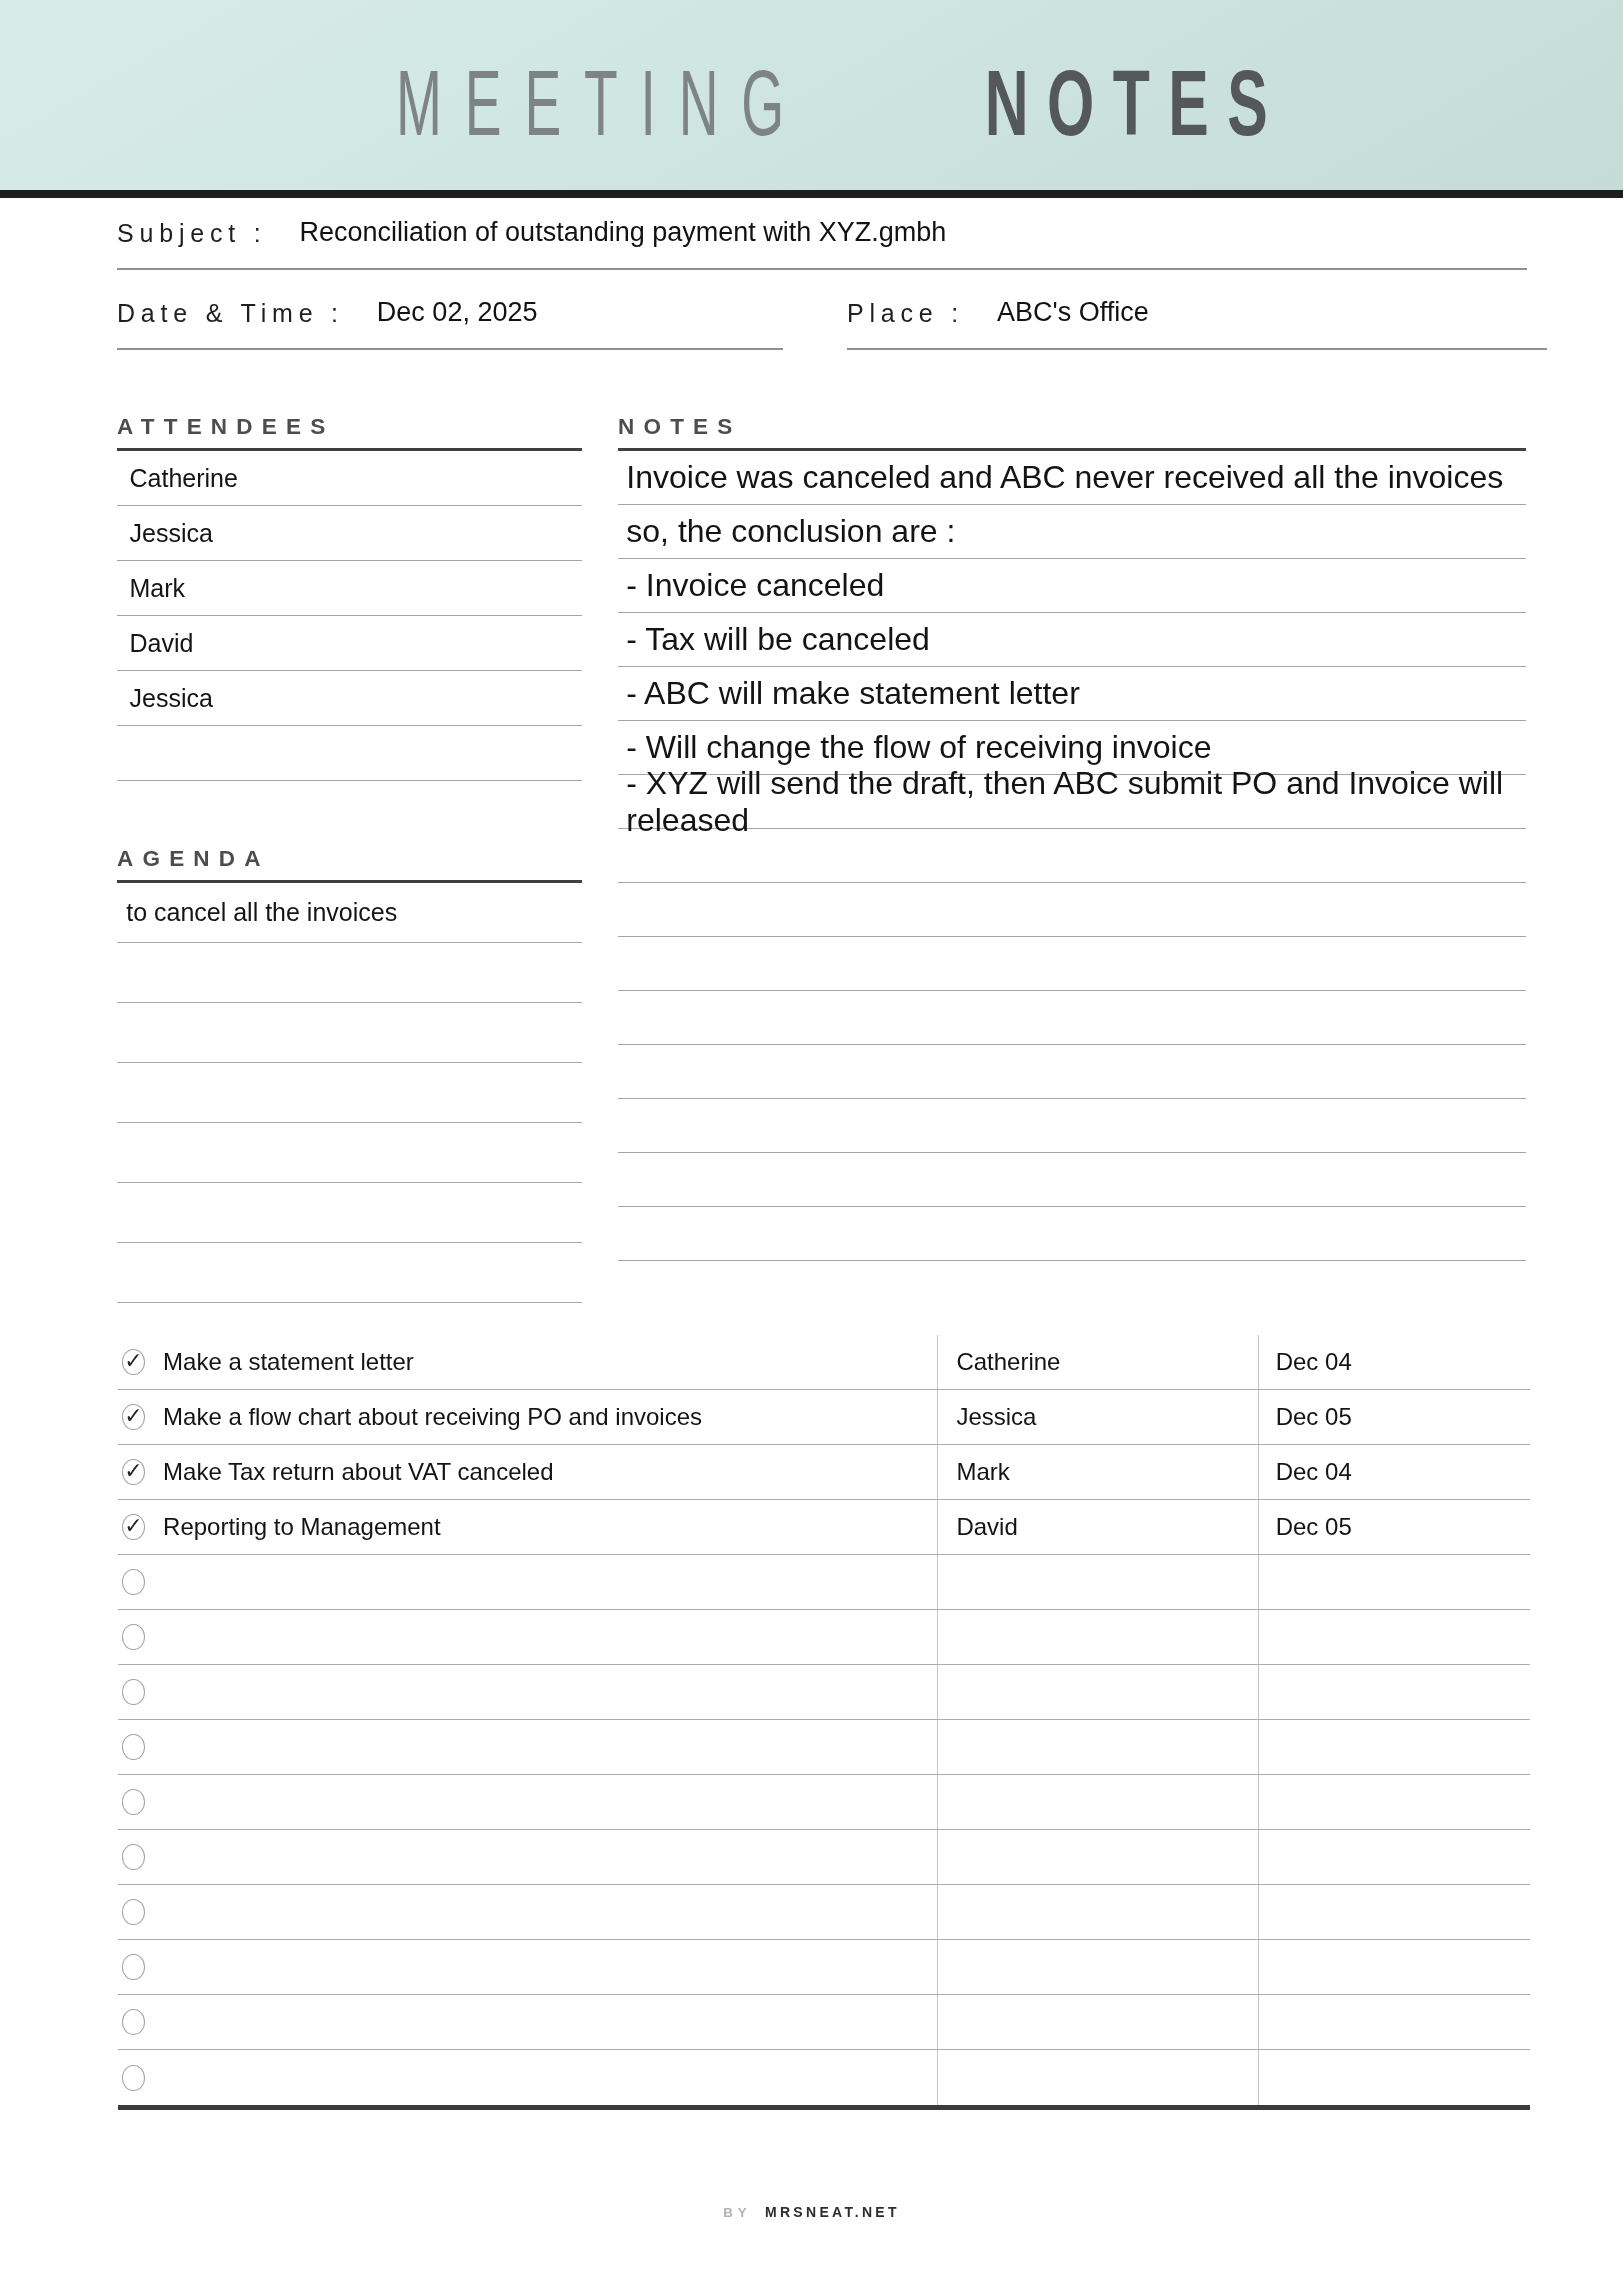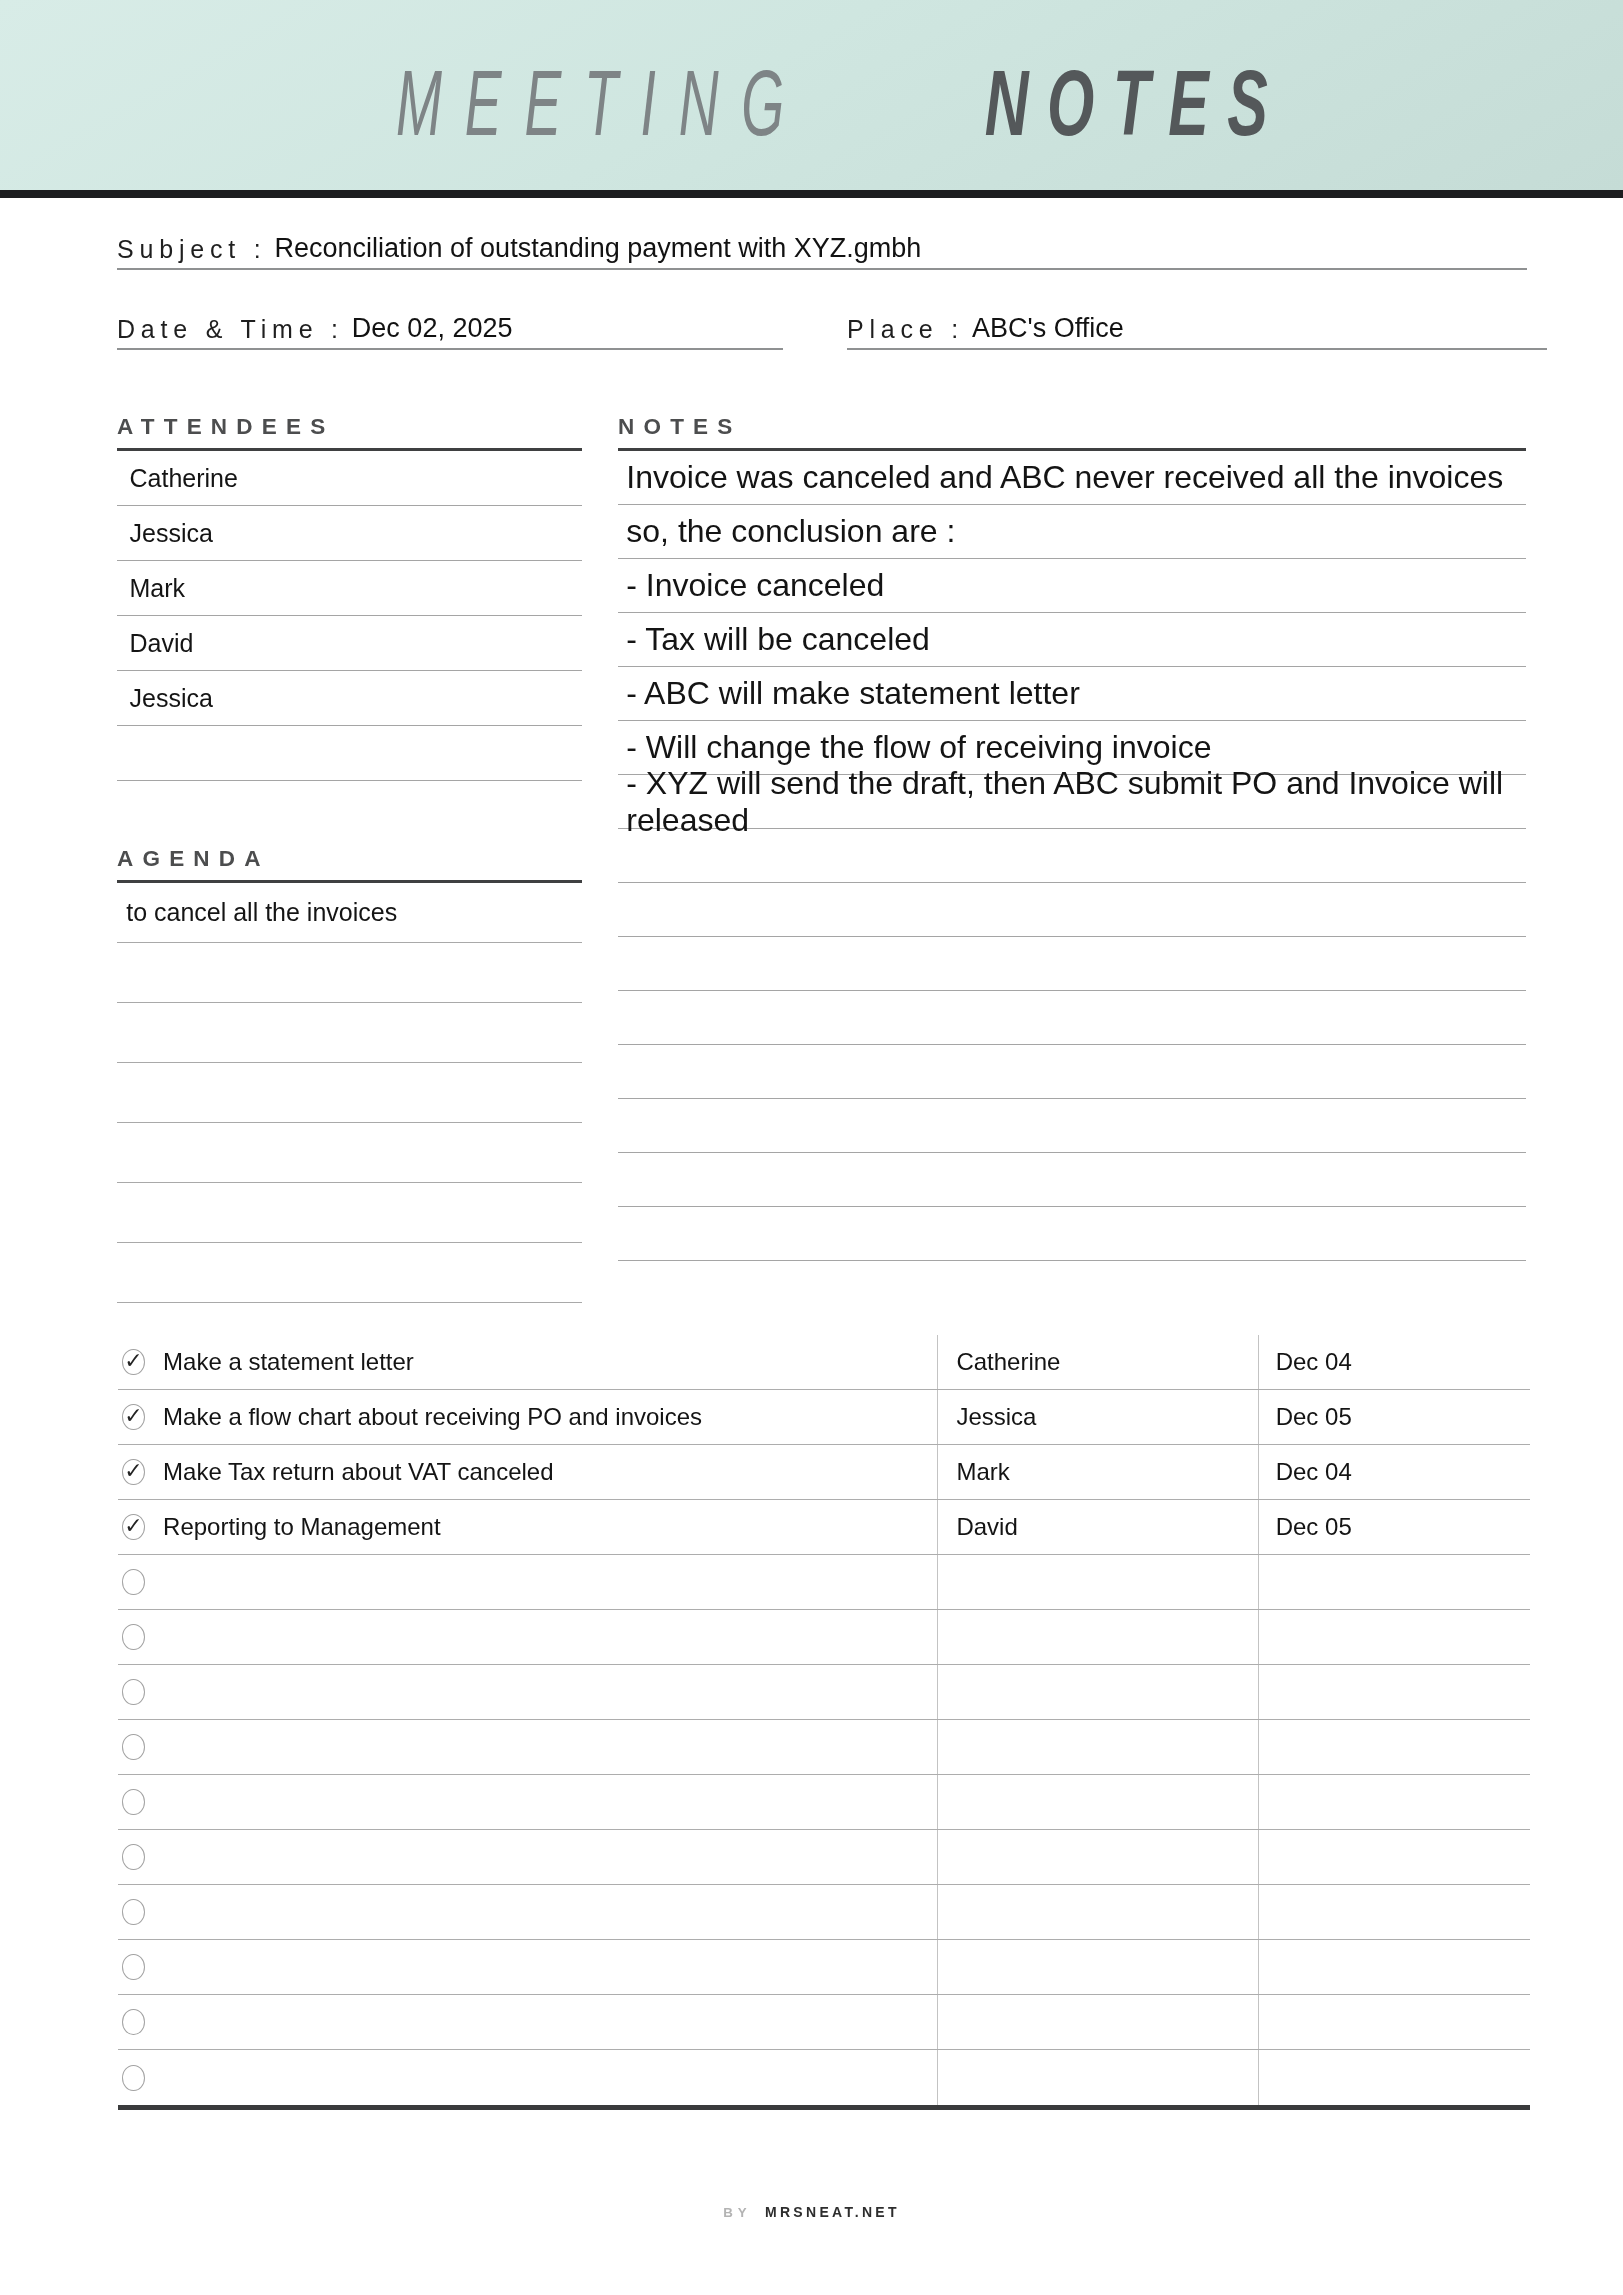--- a/index.html
+++ b/index.html
@@ -8,36 +8,36 @@
     position:relative; width:1623px; height:2295px; background:#ffffff;
     font-family:"Liberation Sans", sans-serif; overflow:hidden;
   }
 
   
   .header {
     position:absolute; left:0; top:0; width:1623px; height:190px;
     background:linear-gradient(150deg,#d8ece7 0%, #cfe6e0 45%, #c5dcd6 100%);
     display:flex; align-items:center; justify-content:center;
   }
-  .title { display:flex; align-items:flex-start; margin-top:16px;font-style:italic; }
+  .title { display:flex; align-items:flex-start; margin-top:16px; }
   .title-light {
     display:inline-block; font-size:92px; font-weight:400; color:#7e8486;
     letter-spacing:38px; transform:scaleX(0.60); transform-origin:center;
     white-space:nowrap;
   }
   .title-bold {
     display:inline-block; font-size:92px; font-weight:700; color:#54585a;
     letter-spacing:28px; transform:scaleX(0.66); transform-origin:center;
     white-space:nowrap; margin-left:-38px;
   }
   .top-bar { position:absolute; left:0; top:190px; width:1623px; height:8.3px; background:#1d1e20; }
 
   
-  .meta-row { position:absolute; display:flex; align-items:flex-end; gap:8px;
-              border-bottom:2.5px solid #8f9192; padding-bottom:4px; }
+  .meta-row { position:absolute; display:flex; align-items:flex-end; gap:33px;
+              border-bottom:2.5px solid #8f9192; padding-bottom:20px; }
   .meta-subject { left:117px; top:205px; width:1410px; height:65px; }
   .meta-date    { left:117px; top:287px; width:666px;  height:63px; }
   .meta-place   { left:847px; top:287px; width:700px;  height:63px; }
   .meta-label { font-size:25px; letter-spacing:5.8px; color:#1f1f1f; font-weight:500; white-space:nowrap; }
   .meta-value { font-size:27px; color:#121212; white-space:nowrap; }
 
   
   .section { position:absolute; }
   .sec-head { border-bottom:3.3px solid #3f4041; display:flex; align-items:flex-end; padding-bottom:8.3px; }
   .sec-title { font-size:22.5px; letter-spacing:9.2px; font-weight:700; color:#4c4d4e; }

